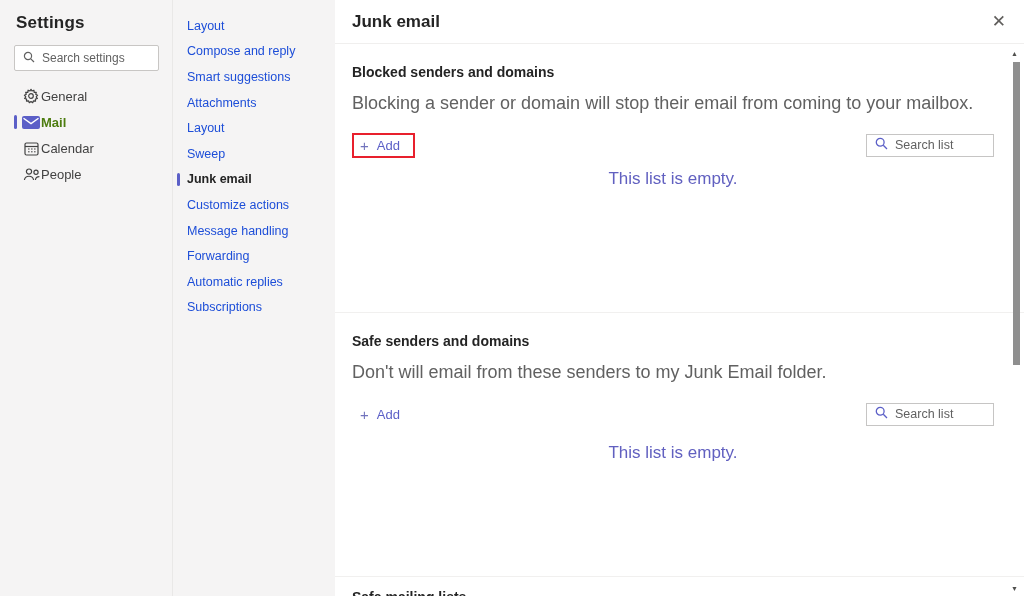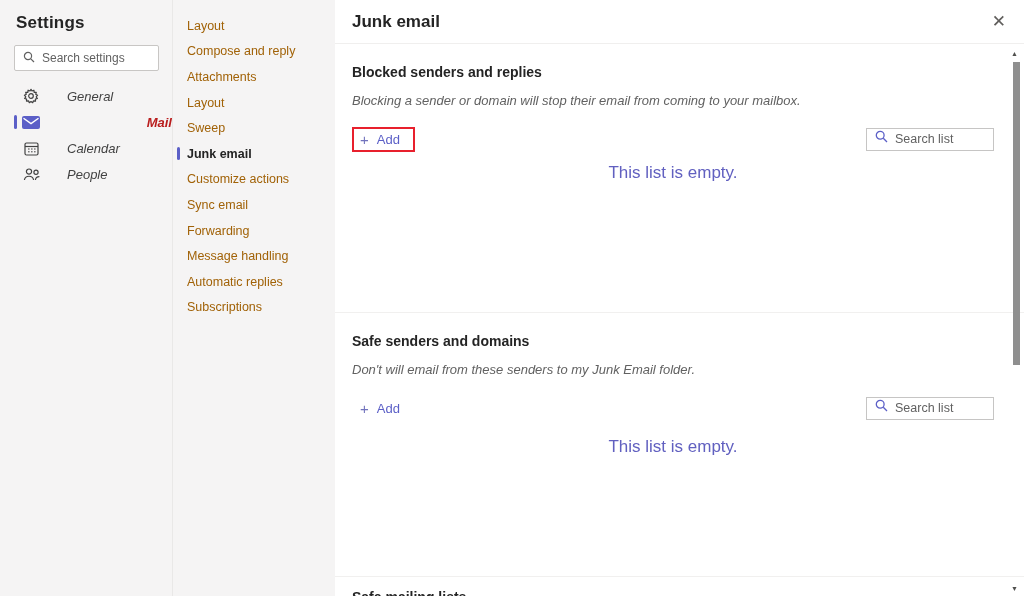--- a/index.html
+++ b/index.html
@@ -26,40 +26,39 @@
     display: flex; align-items: center; gap: 7px; padding: 0 8px;
   }
   .search-box input {
     border: none; outline: none; background: transparent;
     font-family: "Liberation Sans", sans-serif;
     font-size: 12px; color: #424242; width: 100%; padding: 0;
   }
   .search-box input::placeholder { color: #616161; opacity: 1; }
 
   .side-item {
-    position: relative; display: flex; align-items: center; gap: 27px;
+    position: relative; display: flex; align-items: center; gap: 1px;
     height: 26px; padding-left: 22px; font-size: 13px; color: #424242;
     cursor: pointer;
-    font-style: italic;
   }
   .side-item .ico { width: 18px; display: flex; justify-content: center; align-items: center; }
-  .side-item.selected { font-weight: 700; color: #b91c1c; justify-content: space-between; }
+  .side-item.selected { font-weight: 700; color: #4d7c0f; }
   .sel-bar {
     position: absolute; left: 14px; top: 6px; width: 3px; height: 14px;
     border-radius: 2px; background: #5b5fc7;
   }
 
   
   .sidebar2 {
     position: absolute; left: 172px; top: 0; width: 163px; height: 596px;
     background: #f5f4f4; border-left: 1px solid #e9e8e7; padding-top: 13px;
   }
   .nav-item {
     position: relative; height: 25.6px; display: flex; align-items: center;
-    padding-left: 14px; font-size: 12.5px; color: #a16207; cursor: pointer;
+    padding-left: 14px; font-size: 12.5px; color: #1d4ed8; cursor: pointer;
   }
   .nav-item.selected { font-weight: 700; color: #242424; }
   .nav-item .sel-bar { left: 4px; top: 6px; height: 13px; }
 
   
   .main {
     position: absolute; left: 335px; top: 0; width: 689px; height: 596px;
     background: #fff;
   }
   .main-header {
@@ -69,35 +68,35 @@
   .main-title { font-size: 17px; font-weight: 700; color: #242424; }
   .close-btn {
     background: none; border: none; padding: 0; cursor: pointer;
     color: #605e5c; font-size: 17px; line-height: 1; font-family: "Liberation Sans", sans-serif;
   }
 
   .section { padding: 20px 30px 0 17px; border-bottom: 1px solid #f1f0ef; }
   .section.s1 { height: 269px; }
   .section.s2 { height: 264px; }
   .section-heading { margin: 0 0 13px 0; font-size: 14px; font-weight: 700; color: #242424; }
-  .section-desc { margin: 0 0 17px 0; font-size: 13px; color: #616161; font-style: italic; }
+  .section-desc { margin: 0 0 17px 0; font-size: 18px; color: #616161; }
 
   .add-row { display: flex; justify-content: space-between; align-items: center; height: 28px; }
   .add-btn {
     display: inline-flex; align-items: center; gap: 8px;
     border: 2px solid transparent; padding: 3px 13px 3px 6px;
     background: none; cursor: pointer; font-size: 13px; color: #5b5fc7;
     font-family: "Liberation Sans", sans-serif;
   }
   .add-btn.annotated { border-color: #e8202d; }
   .plus-glyph { font-size: 15px; color: #7173bd; line-height: 1; font-weight: 400; }
 
   .list-search {
     width: 128px; height: 23px; background: #fff;
-    border: 1px solid #c6c5c4; display: flex; gap: 7px;
+    border: 1px solid #c6c5c4; display: flex; align-items: center; gap: 7px;
     padding: 0 8px;
   }
   .list-search input {
     border: none; outline: none; background: transparent; width: 100%;
     font-family: "Liberation Sans", sans-serif; font-size: 12.5px; color: #424242; padding: 0;
   }
   .list-search input::placeholder { color: #616161; opacity: 1; }
 
   .empty-text { margin-top: 10px; text-align: center; font-size: 17px; color: #6160c0; }
   .s2 .empty-text { margin-top: 15px; }
@@ -182,60 +181,60 @@
 </div>
 
 <div class="sidebar2">
   <div class="nav-item">
       <span>Layout</span>
     </div>
   <div class="nav-item">
       <span>Compose and reply</span>
     </div>
   <div class="nav-item">
+      <span>Smart suggestions</span>
+    </div>
+  <div class="nav-item">
       <span>Attachments</span>
     </div>
   <div class="nav-item">
       <span>Layout</span>
     </div>
   <div class="nav-item">
       <span>Sweep</span>
     </div>
   <div class="nav-item selected">
     <span class="sel-bar"></span>
     <span>Junk email</span>
   </div>
   <div class="nav-item">
       <span>Customize actions</span>
     </div>
   <div class="nav-item">
-      <span>Sync email</span>
+      <span>Message handling</span>
     </div>
   <div class="nav-item">
       <span>Forwarding</span>
-    </div>
-  <div class="nav-item">
-      <span>Message handling</span>
     </div>
   <div class="nav-item">
       <span>Automatic replies</span>
     </div>
   <div class="nav-item">
       <span>Subscriptions</span>
     </div>
 </div>
 
 <div class="main">
   <div class="main-header">
     <span class="main-title">Junk email</span>
     <button class="close-btn">✕</button>
   </div>
 
   <div class="section s1">
-    <h2 class="section-heading">Blocked senders and replies</h2>
+    <h2 class="section-heading">Blocked senders and domains</h2>
     <p class="section-desc">Blocking a sender or domain will stop their email from coming to your mailbox.</p>
     <div class="add-row">
       <button class="add-btn annotated">
         <span class="plus-glyph">+</span>
         <span>Add</span>
       </button>
       <div class="list-search">
         <span>
           <svg width="13" height="13" viewBox="0 0 13 13" fill="none" stroke="#5b5fc7" stroke-width="1.3">
             <circle cx="5.2" cy="5.2" r="3.9"></circle>

